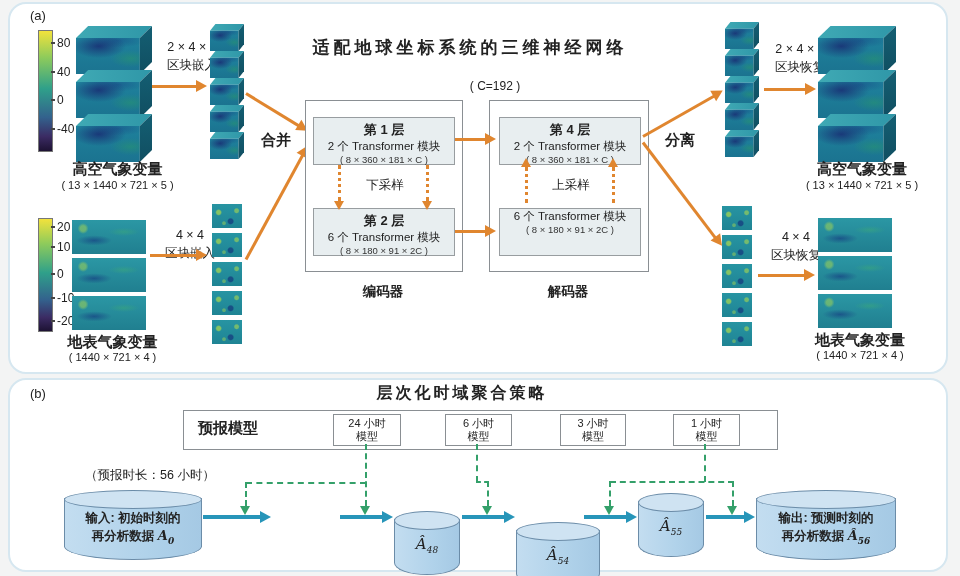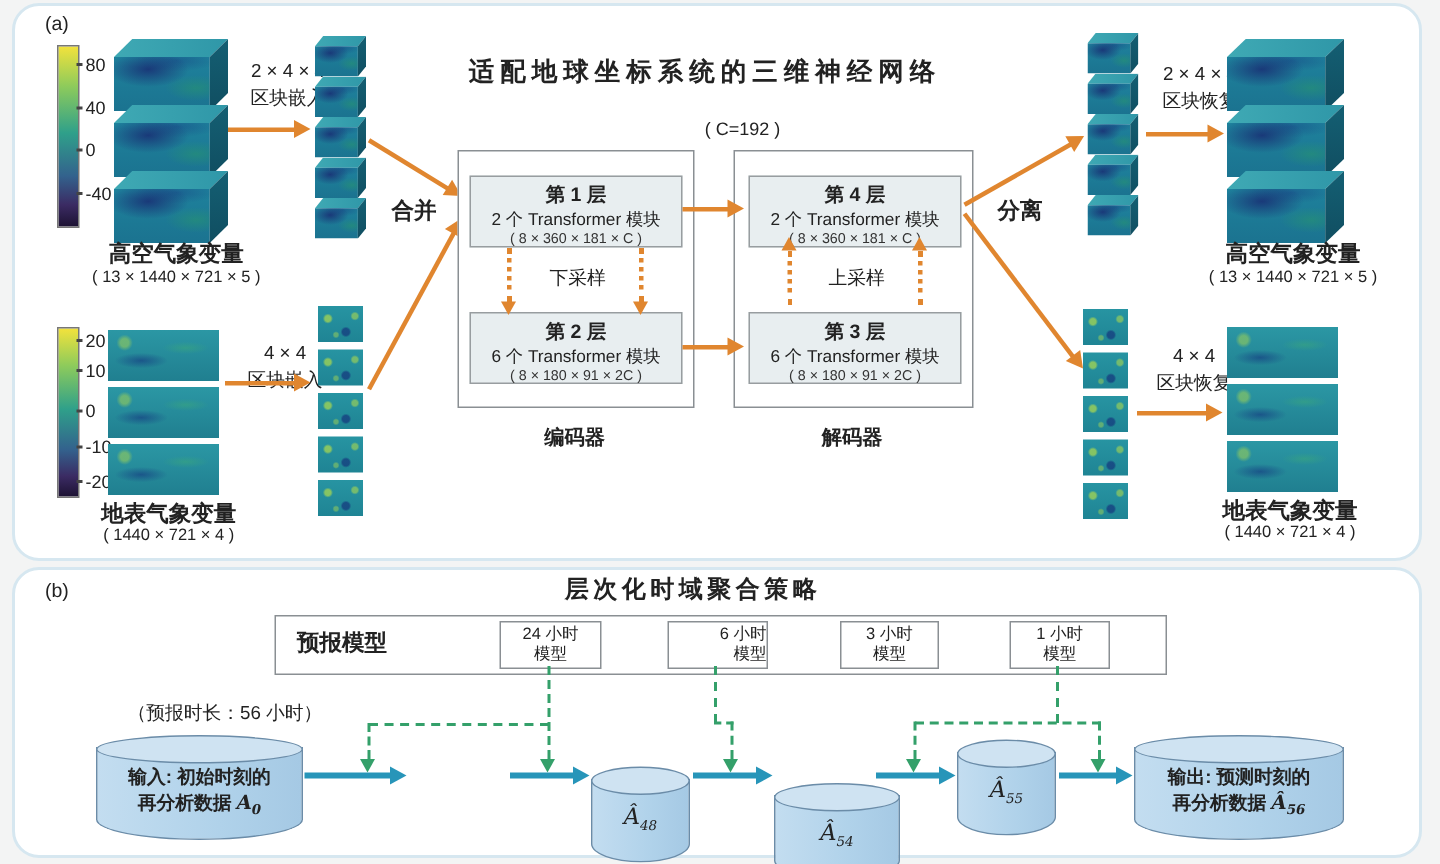--- a/index.html
+++ b/index.html
@@ -181,21 +181,20 @@
     <div class="n">第 2 层</div>
     <div class="m">6 个 Transformer 模块</div>
     <div class="d">( 8 × 180 × 91 × 2C )</div>
   </div>
   <div class="lbox" style="left:499px;top:117px;width:140px;height:46px;">
     <div class="n">第 4 层</div>
     <div class="m">2 个 Transformer 模块</div>
     <div class="d">( 8 × 360 × 181 × C )</div>
   </div>
   <div class="lbox" style="left:499px;top:208px;width:140px;height:46px;">
-    <div class="n">第 3 层</div>
     <div class="m">6 个 Transformer 模块</div>
     <div class="d">( 8 × 180 × 91 × 2C )</div>
   </div>
 
   <div class="odot dn" style="left:338px;top:165px;height:36px;"></div>
   <div class="odot dn" style="left:426px;top:165px;height:36px;"></div>
   <div class="txt ctr" style="left:340px;top:177px;width:90px;font-size:12.5px;">下采样</div>
   <div class="odot up" style="left:525px;top:167px;height:36px;"></div>
   <div class="odot up" style="left:612px;top:167px;height:36px;"></div>
   <div class="txt ctr" style="left:526px;top:177px;width:90px;font-size:12.5px;">上采样</div>
@@ -274,21 +273,21 @@
   <div class="panel" style="left:8px;top:378px;width:936px;height:190px;"></div>
   <div class="txt" style="left:30px;top:386px;font-size:13px;">(b)</div>
   <div class="txt ctr b" style="left:282px;top:383px;width:360px;font-size:16px;letter-spacing:3px;">层次化时域聚合策略</div>
 
   <div class="obox" style="left:183px;top:410px;width:593px;height:38px;"></div>
   <div class="txt b" style="left:198px;top:419px;font-size:15px;">预报模型</div>
   <div class="mbox" style="left:333px;top:414px;width:66px;height:28px;">
     <div>24 小时</div>
       <div>模型</div>
   </div>
-  <div class="mbox" style="left:445px;top:414px;width:65px;height:28px;text-align:right;">
+  <div class="mbox" style="left:445px;top:414px;width:65px;height:28px;">
     <div>6 小时</div>
       <div>模型</div>
   </div>
   <div class="mbox" style="left:560px;top:414px;width:64px;height:28px;">
     <div>3 小时</div>
       <div>模型</div>
   </div>
   <div class="mbox" style="left:673px;top:414px;width:65px;height:28px;">
     <div>1 小时</div>
       <div>模型</div>

